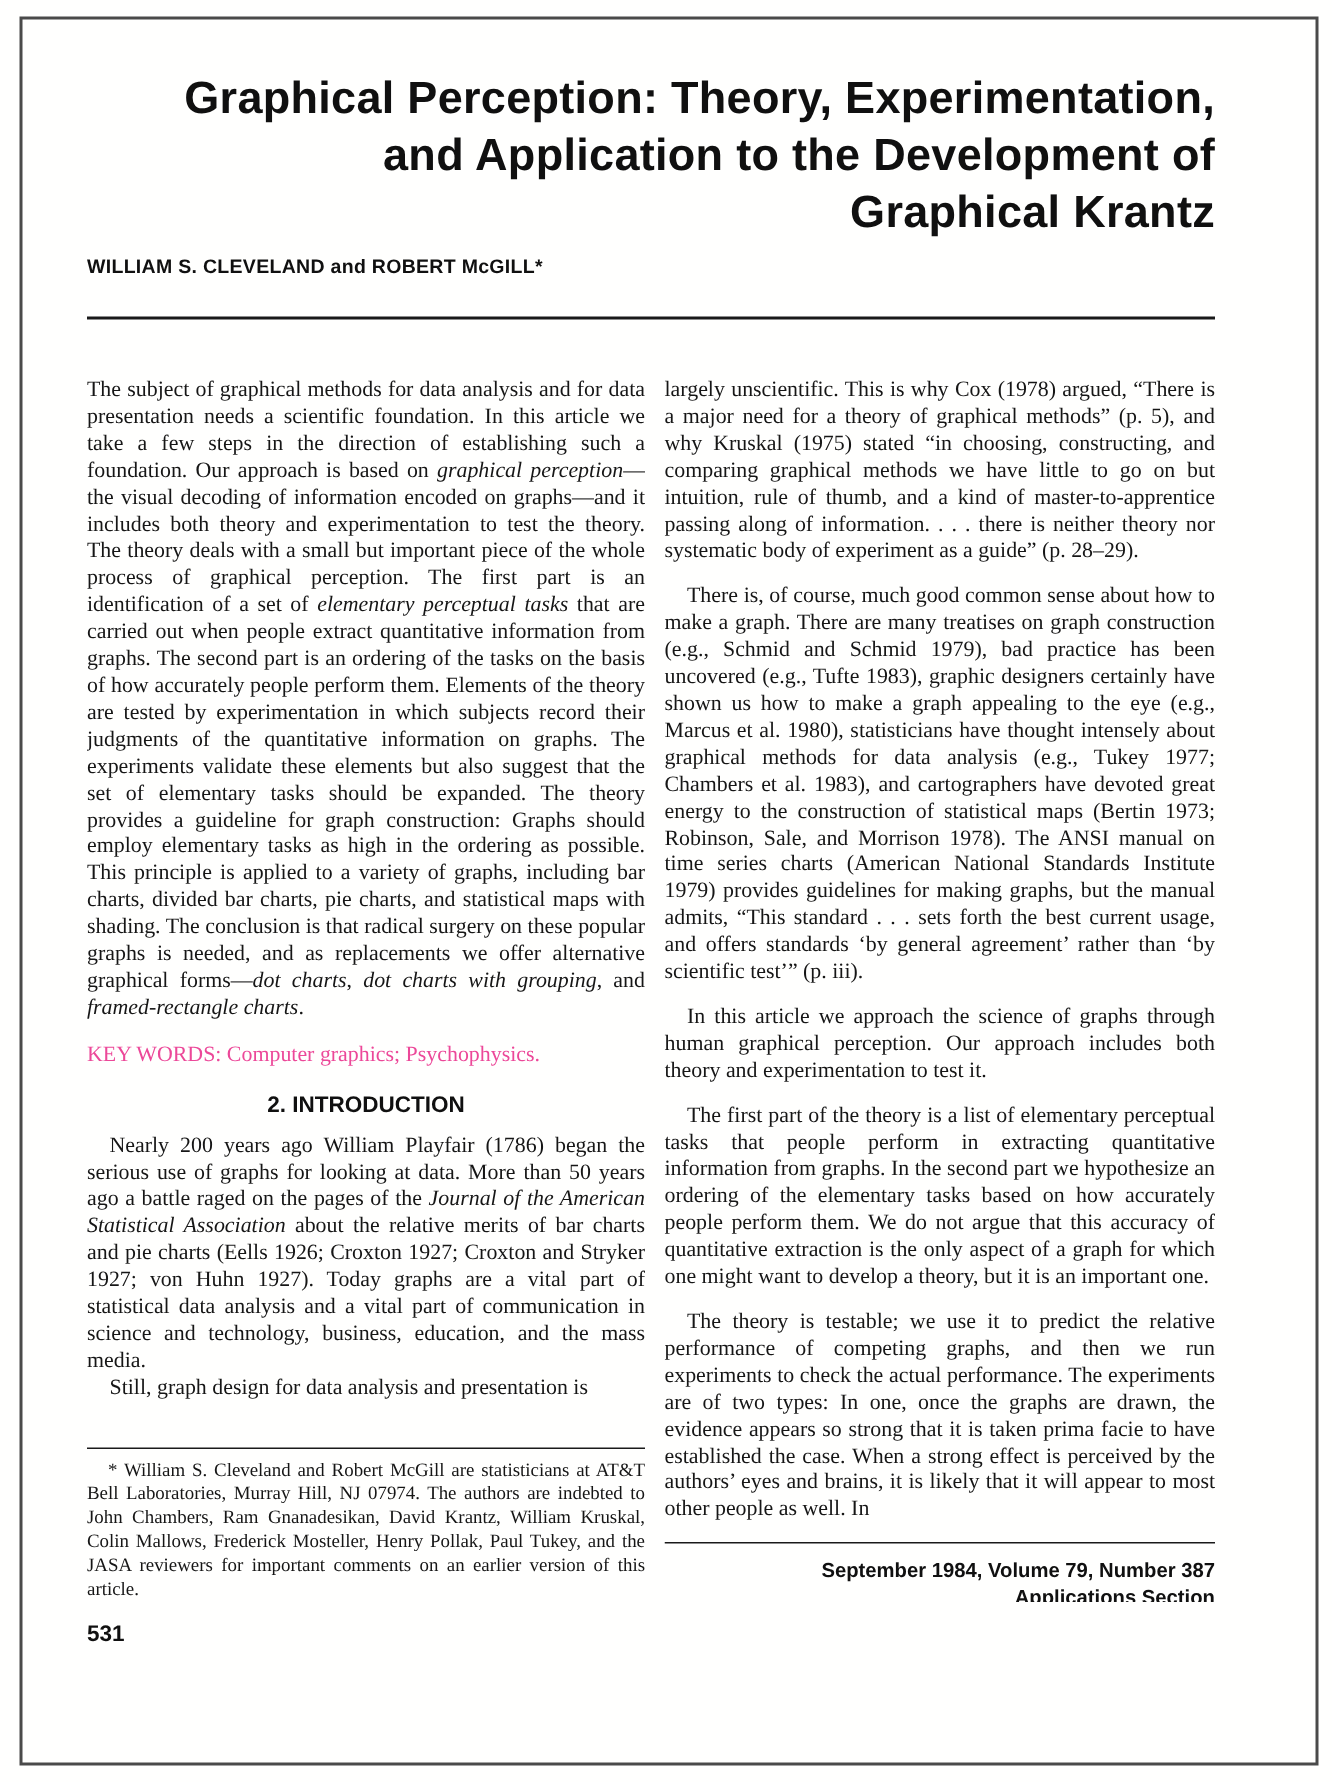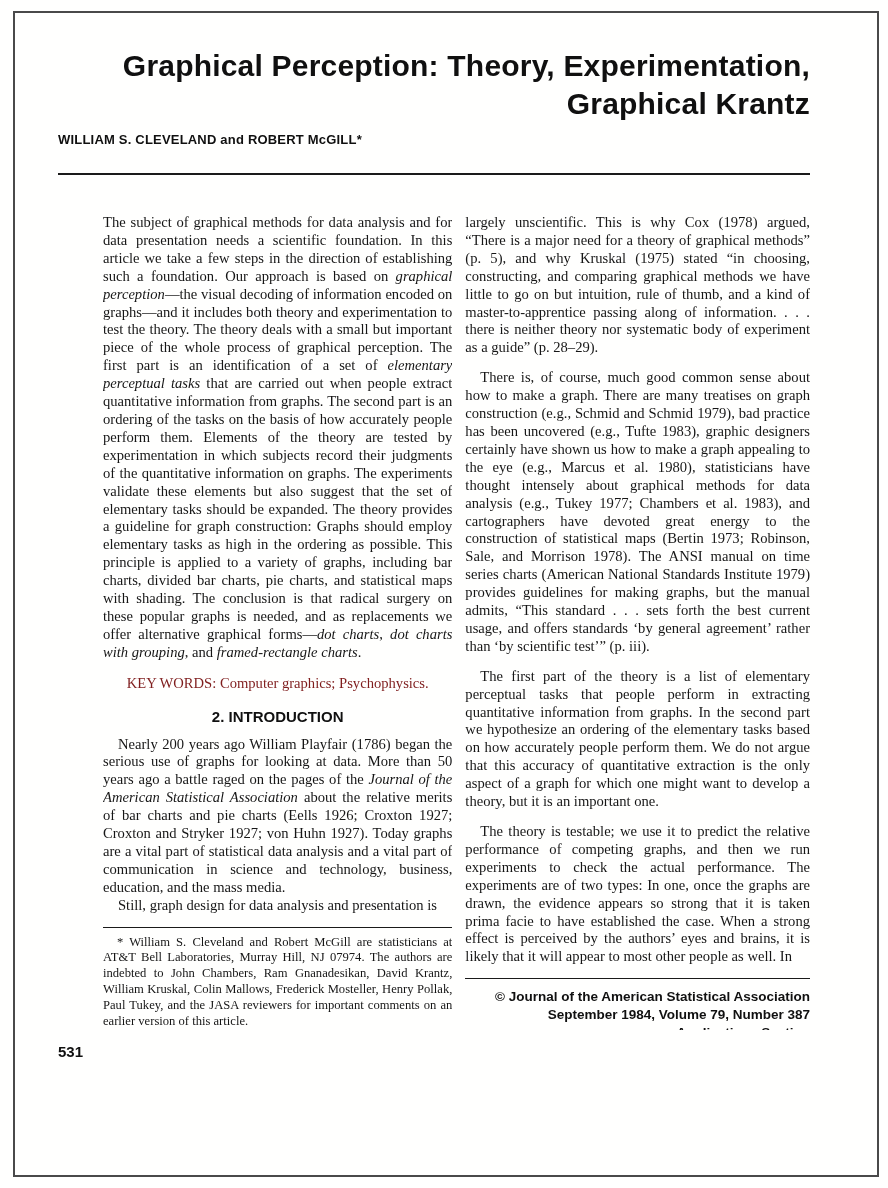--- a/index.html
+++ b/index.html
@@ -51,36 +51,35 @@
     margin-top:39px;
     display:flex;
     height:816px;
     overflow:hidden;
   }
   .col {
     display:flex;
     flex-direction:column;
     overflow:hidden;
   }
-  .col-left  { width:372px; margin-right:13px;margin-left:45px; }
+  .col-left  { width:372px; margin-right:13px; }
   .col-right { width:367px;gap:12px; }
   p.body {
     margin:0;
     font-size:14.6px;
     line-height:17.9px;
     text-align:justify;
     color:#161616;
   }
   p.body.indent { text-indent:15px; }
   p.keywords {
     margin:13px 0 0 0;
     font-size:14.6px;
     line-height:17.9px;
-    color:#7f1d1d;
-    text-align:center;
+    color:#ec4899;
   }
   h2.section-heading {
     margin:15px 0 11px 0;
     text-align:center;
     font-family:"Liberation Sans", sans-serif;
     font-weight:bold;
     font-size:15px;
     color:#101010;
   }
   .footnote-block { margin-top:auto; }
@@ -122,20 +121,21 @@
 </style>
 </head>
 <body>
 
 <div class="page">
   <div class="frame">
     <div class="content">
 
       <h1 class="title">
         <div>Graphical Perception: Theory, Experimentation,</div>
+        <div>and Application to the Development of</div>
         <div>Graphical Krantz</div>
       </h1>
 
       <div class="authors">WILLIAM S. CLEVELAND and ROBERT McGILL*</div>
 
       <hr class="title-rule">
 
       <div class="columns">
 
         <div class="col col-left">
@@ -146,25 +146,25 @@
           <p class="body indent">Still, graph design for data analysis and presentation is</p>
           <div class="footnote-block">
             <hr class="footnote-rule">
             <p class="footnote">* William S. Cleveland and Robert McGill are statisticians at AT&amp;T Bell Laboratories, Murray Hill, NJ 07974. The authors are indebted to John Chambers, Ram Gnanadesikan, David Krantz, William Kruskal, Colin Mallows, Frederick Mosteller, Henry Pollak, Paul Tukey, and the JASA reviewers for important comments on an earlier version of this article.</p>
           </div>
         </div>
 
         <div class="col col-right">
           <p class="body">largely unscientific. This is why Cox (1978) argued, “There is a major need for a theory of graphical methods” (p. 5), and why Kruskal (1975) stated “in choosing, constructing, and comparing graphical methods we have little to go on but intuition, rule of thumb, and a kind of master-to-apprentice passing along of information. . . . there is neither theory nor systematic body of experiment as a guide” (p. 28–29).</p>
           <p class="body indent">There is, of course, much good common sense about how to make a graph. There are many treatises on graph construction (e.g., Schmid and Schmid 1979), bad practice has been uncovered (e.g., Tufte 1983), graphic designers certainly have shown us how to make a graph appealing to the eye (e.g., Marcus et al. 1980), statisticians have thought intensely about graphical methods for data analysis (e.g., Tukey 1977; Chambers et al. 1983), and cartographers have devoted great energy to the construction of statistical maps (Bertin 1973; Robinson, Sale, and Morrison 1978). The ANSI manual on time series charts (American National Standards Institute 1979) provides guidelines for making graphs, but the manual admits, “This standard . . . sets forth the best current usage, and offers standards ‘by general agreement’ rather than ‘by scientific test’” (p. iii).</p>
+          <p class="body indent">In this article we approach the science of graphs through human graphical perception. Our approach includes both theory and experimentation to test it.</p>
           <p class="body indent">The first part of the theory is a list of elementary perceptual tasks that people perform in extracting quantitative information from graphs. In the second part we hypothesize an ordering of the elementary tasks based on how accurately people perform them. We do not argue that this accuracy of quantitative extraction is the only aspect of a graph for which one might want to develop a theory, but it is an important one.</p>
           <p class="body indent">The theory is testable; we use it to predict the relative performance of competing graphs, and then we run experiments to check the actual performance. The experiments are of two types: In one, once the graphs are drawn, the evidence appears so strong that it is taken prima facie to have established the case. When a strong effect is perceived by the authors’ eyes and brains, it is likely that it will appear to most other people as well. In</p>
           <div class="credit-block">
             <hr class="credit-rule">
-            <div class="credit-line">© Journal of the American Statistical Association</div>
             <div class="credit-line">September 1984, Volume 79, Number 387</div>
             <div class="credit-line">Applications Section</div>
           </div>
         </div>
 
       </div>
 
       <div class="page-number">531</div>
 
     </div>

